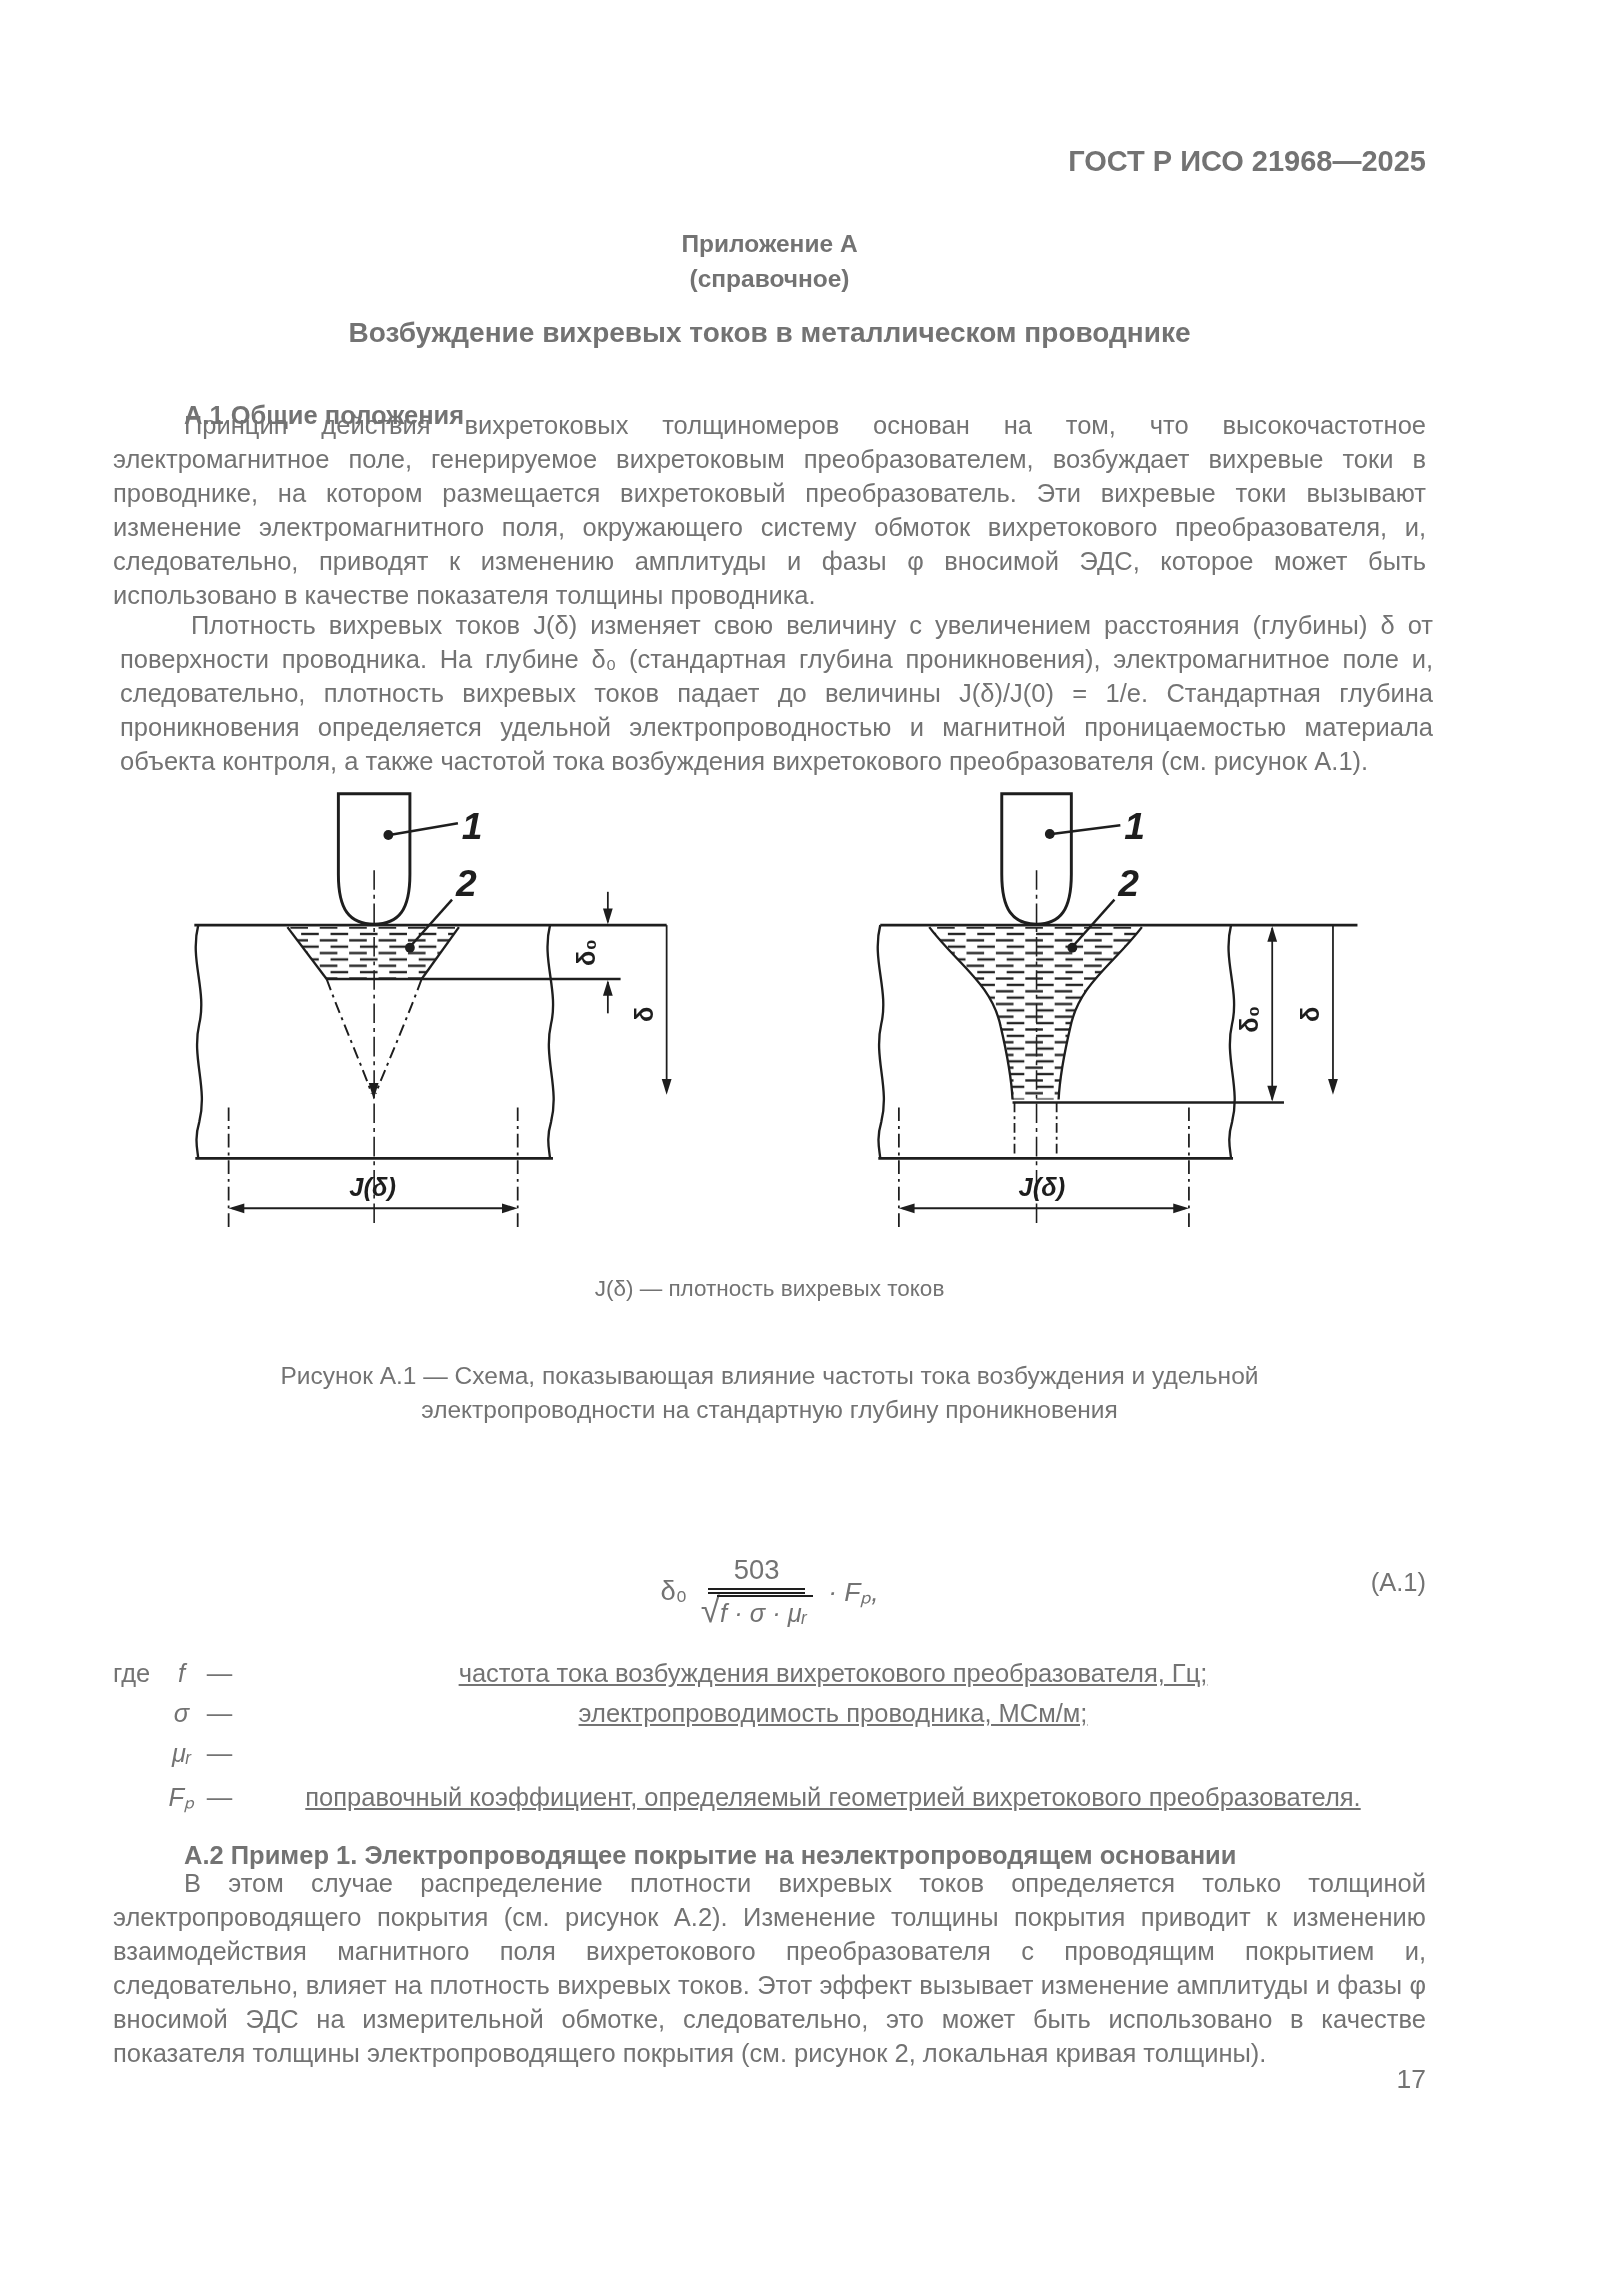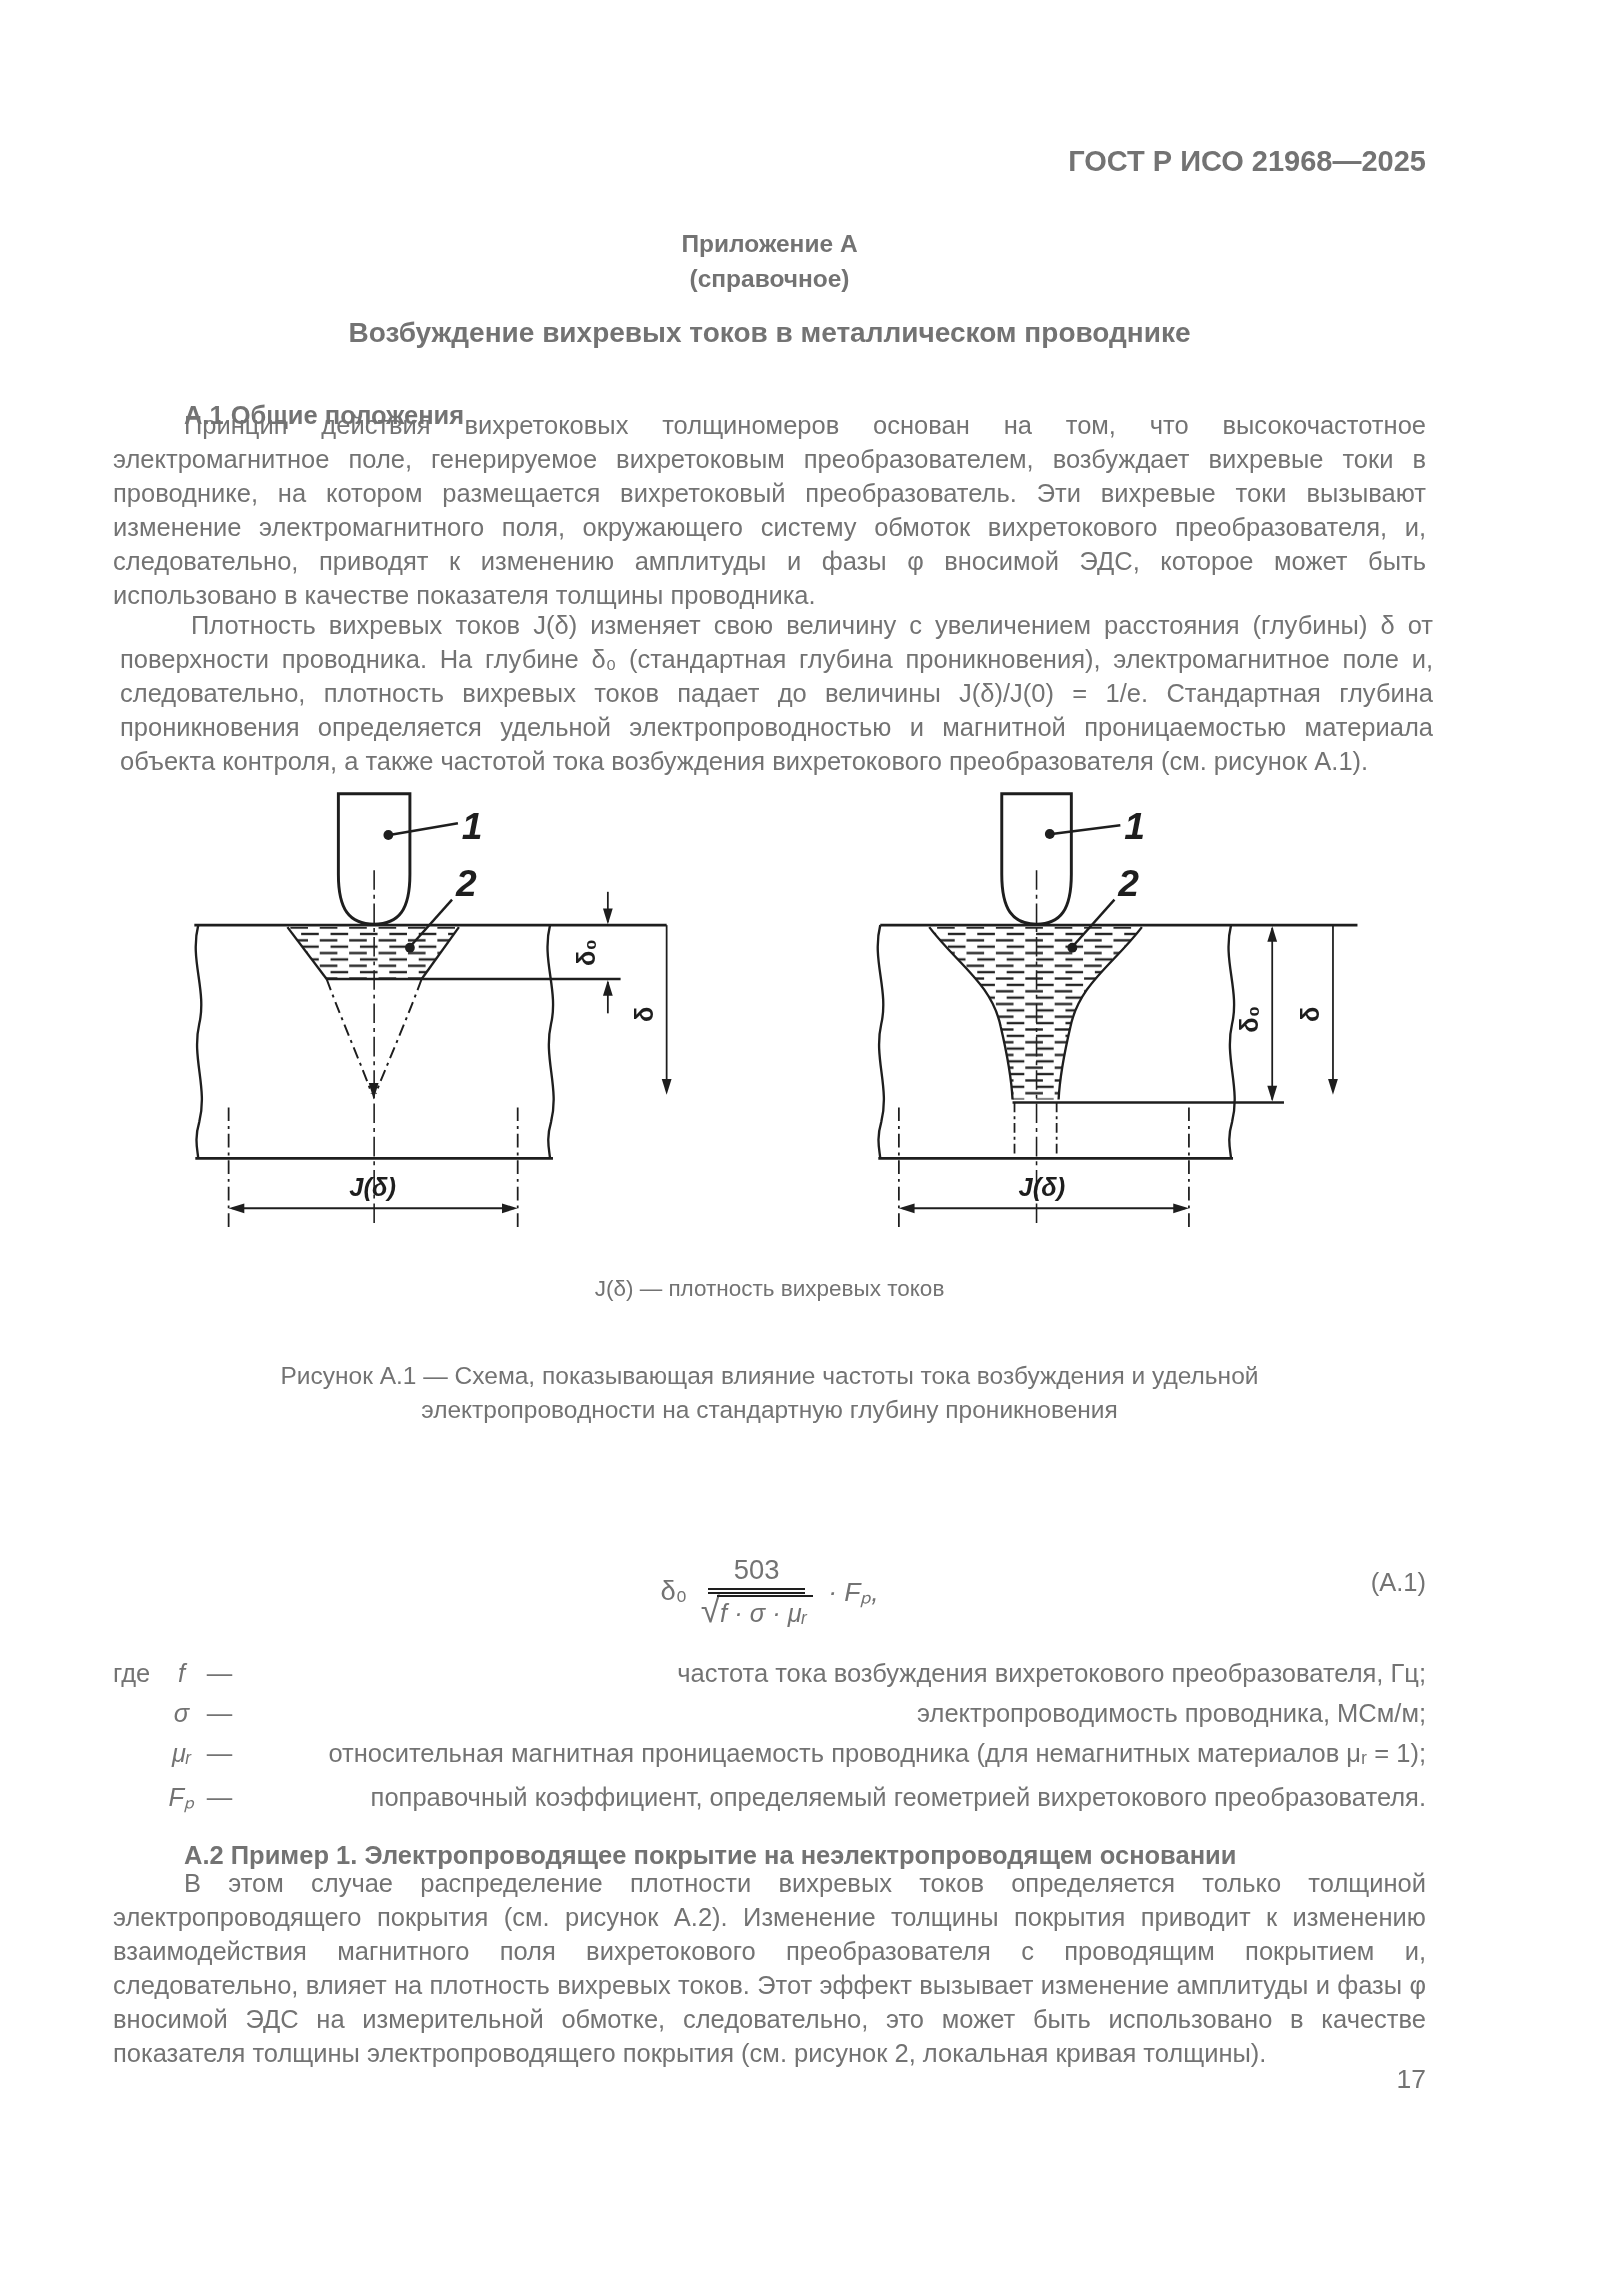--- a/index.html
+++ b/index.html
@@ -82,21 +82,21 @@
   .def-row {
     display:grid;
     grid-template-columns:51px 35px 41px auto;
     align-items:baseline;
     height:40px;
     font-size:25.5px;
   }
   .def-pre  { text-align:left; }
   .def-sym  { text-align:center; font-style:italic; }
   .def-dash { text-align:center; }
-  .def-text { text-align:right; }
+  .def-text { text-align:center;text-decoration:underline; }
 
   .page-number {
     top:2064px; left:113px; width:1313px;
     text-align:right; font-size:26.5px;
   }
 
   svg text { font-family:"Liberation Sans", sans-serif; fill:#1e1e1e; }
   .fig-num-label { font-size:38px; font-style:italic; font-weight:600; }
   .fig-dim-label { font-size:26px; font-weight:600; }
   .fig-j-label   { font-size:26px; font-style:italic; font-weight:600; }
@@ -259,21 +259,20 @@
     <div class="def-row">
       <span class="def-pre"></span>
       <span class="def-sym">σ</span>
       <span class="def-dash">—</span>
       <span class="def-text">электропроводимость проводника, МСм/м;</span>
     </div>
     <div class="def-row">
       <span class="def-pre"></span>
       <span class="def-sym">μᵣ</span>
       <span class="def-dash">—</span>
-      <span class="def-text">относительная магнитная проницаемость проводника (для немагнитных материалов μᵣ = 1);</span>
     </div>
     <div class="def-row">
       <span class="def-pre"></span>
       <span class="def-sym">Fₚ</span>
       <span class="def-dash">—</span>
       <span class="def-text">поправочный коэффициент, определяемый геометрией вихретокового преобразователя.</span>
     </div>
   </div>
 
   <div class="abs section-heading h-a2">А.2  Пример 1.  Электропроводящее покрытие на неэлектропроводящем основании</div>

